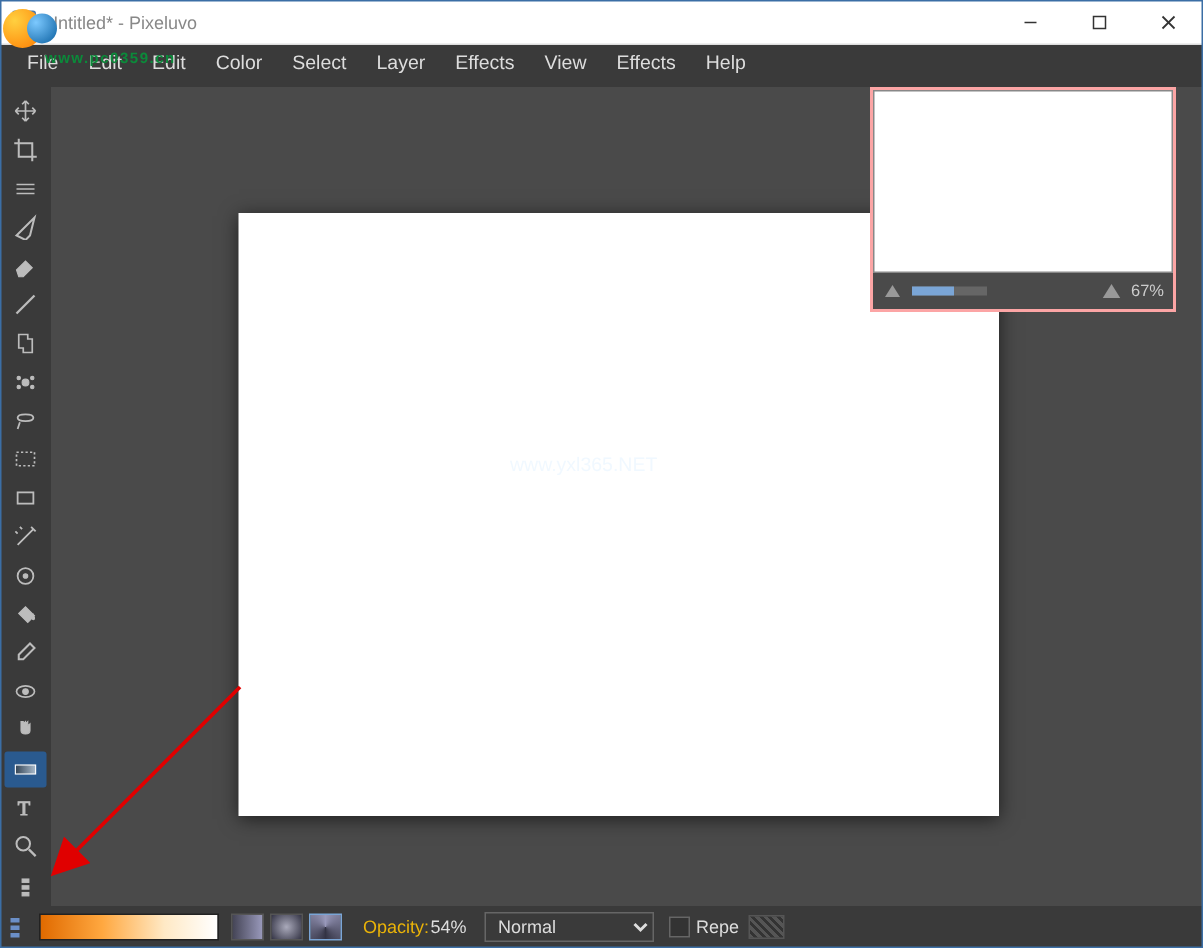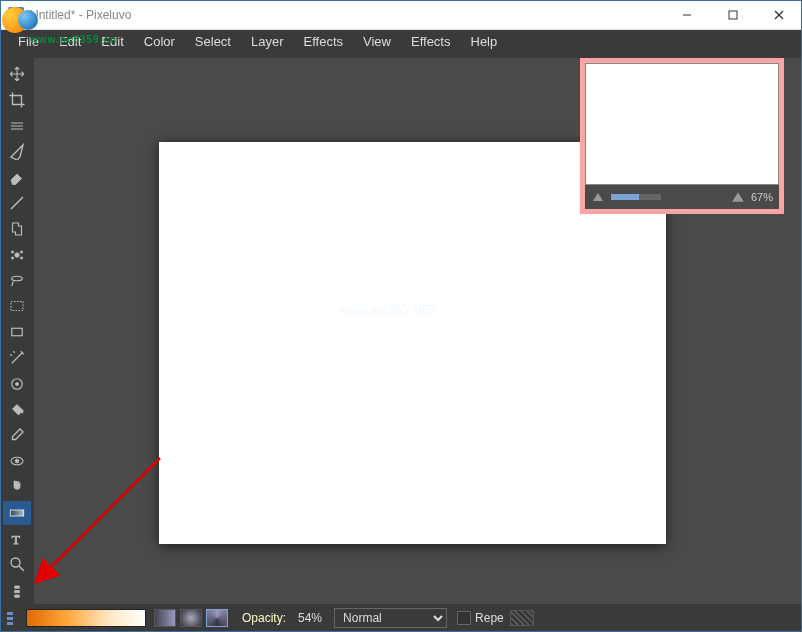--- a/index.html
+++ b/index.html
@@ -21,38 +21,38 @@
 .toolbar { width: 34px; background: #3a3a3a; display: flex; flex-direction: column; align-items: center; padding-top: 4px; gap: 2px; }
 .tool { width: 28px; height: 26px; display: flex; align-items: center; justify-content: center; color: #bcbcbc; border-radius: 2px; }
 .tool.selected { background: #2a5a8f; color: #fff; }
 .tool svg { width: 18px; height: 18px; fill: currentColor; stroke: currentColor; }
 .tool-spacer { flex: 1; }
 
 .canvas-area { flex: 1; position: relative; }
 .canvas { position: absolute; top: 84px; left: 125px; width: 507px; height: 402px; background: #fff; box-shadow: 0 2px 12px rgba(0,0,0,0.6); }
 
 
-.navigator { position: absolute; top: 58px; right: 18px; width: 204px; background: #4a4a4a; border: 5px solid #fca5a5; }
+.navigator { position: absolute; top: 58px; right: 18px; width: 204px; background: #4a4a4a; border: 2px solid #fca5a5; }
 .nav-preview { height: 122px; background: #fff; border: 1px solid #888; margin: 0; }
 .nav-controls { height: 24px; display: flex; align-items: center; padding: 0 6px; gap: 6px; color: #ccc; font-size: 11px; }
 .nav-zoomout, .nav-zoomin { width: 14px; height: 14px; color: #aaa; display: flex; align-items: center; justify-content: center; }
 .nav-slider { flex: 0 0 50px; height: 6px; background: #666; position: relative; }
 .nav-slider .track { position: absolute; left: 0; top: 0; height: 100%; width: 55%; background: #7aa5d6; }
 .nav-spacer { flex: 1; }
 
 
 .optionsbar { position: absolute; bottom: 0; left: 0; right: 0; height: 28px; background: #3a3a3a; display: flex; align-items: center; color: #ddd; font-size: 12px; }
 .opt-grip { width: 20px; display: flex; flex-direction: column; gap: 2px; align-items: center; justify-content: center; height: 100%; }
 .opt-grip span { width: 6px; height: 3px; background: #6b8fc7; }
 .gradient-preview { width: 120px; height: 18px; background: linear-gradient(90deg, #e06a00 0%, #ffa840 35%, #ffe9c5 70%, #fff 100%); border: 1px solid #222; margin: 0 6px; }
 .grad-type { width: 22px; height: 18px; margin: 0 2px; border: 1px solid #555; display: flex; align-items: center; justify-content: center; }
 .grad-linear { background: linear-gradient(90deg,#445,#99b); }
 .grad-radial { background: radial-gradient(circle,#aab,#334); }
 .grad-angle { background: conic-gradient(#99b,#334,#99b); border-color:#7aa5d6; }
-.opacity-label { margin-left: 12px; margin-right: 12px; color:#fef9c3; }
+.opacity-label { margin-left: 12px; margin-right: 1px; color:#eab308; }
 .blend-select { background:#3a3a3a; color:#ddd; border:1px solid #666; height:20px; width:113px; font-size:12px; padding:0 4px; }
 .check { width: 14px; height: 14px; border: 1px solid #666; background: #333; margin-left:10px; margin-right:4px; }
 .hatch { width: 24px; height: 16px; background: repeating-linear-gradient(45deg,#555,#555 2px,#333 2px,#333 4px); border:1px solid #555; margin-left:6px; margin-right:4px;}
 .opt-spacer { flex:1; }
 
 
 .wm-logo { position: absolute; top: 4px; left: 2px; font-size: 24px; font-weight: bold; font-style: italic; color: #ff7b00; text-shadow: 1px 1px 2px rgba(0,0,0,.6); z-index: 50; pointer-events: none; letter-spacing:1px; }
 .wm-logo .orb1 { display:inline-block; width:26px; height:26px; border-radius:50%; background:radial-gradient(circle at 30% 30%,#ffd040,#ff7b00); vertical-align:middle; }
 .wm-logo .orb2 { display:inline-block; width:20px; height:20px; border-radius:50%; background:radial-gradient(circle at 30% 30%,#7cc9ff,#0a5fa0); vertical-align:middle; margin-left:-10px; }
 .wm-url { position:absolute; top:34px; left:30px; color:#0b8a3a; font-size:10px; font-weight:bold; z-index:50; pointer-events:none; letter-spacing:1px;}

